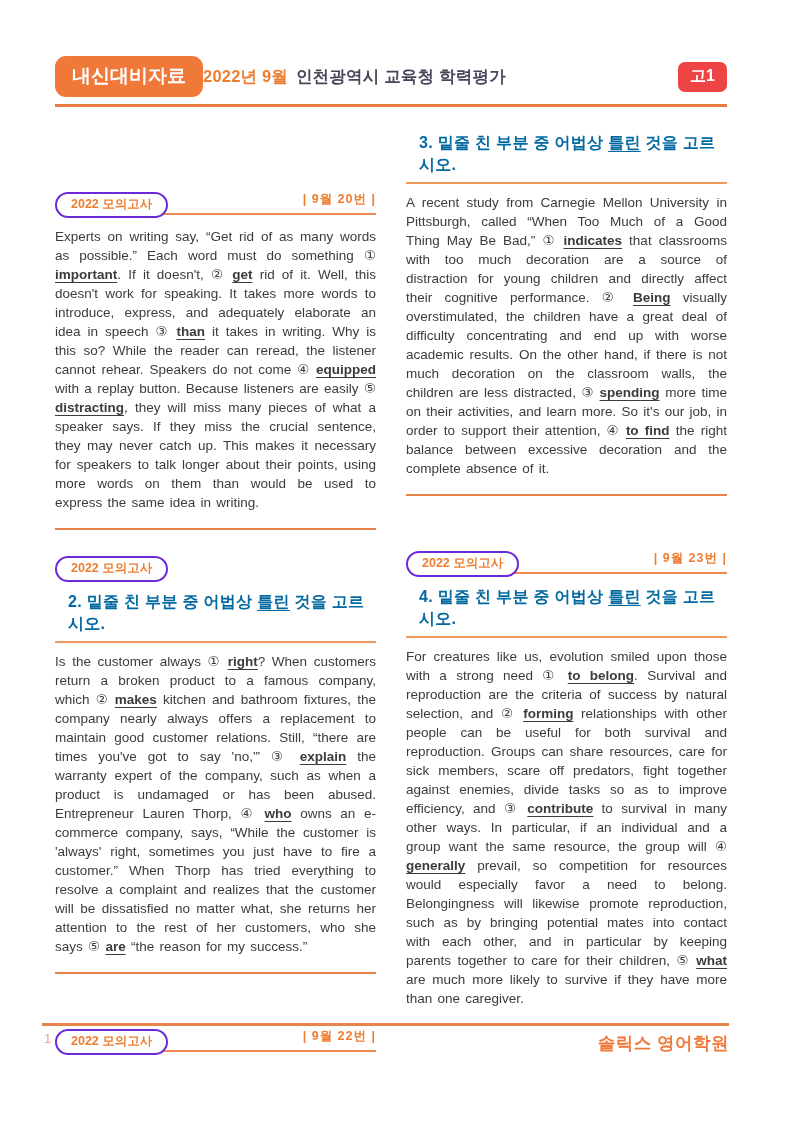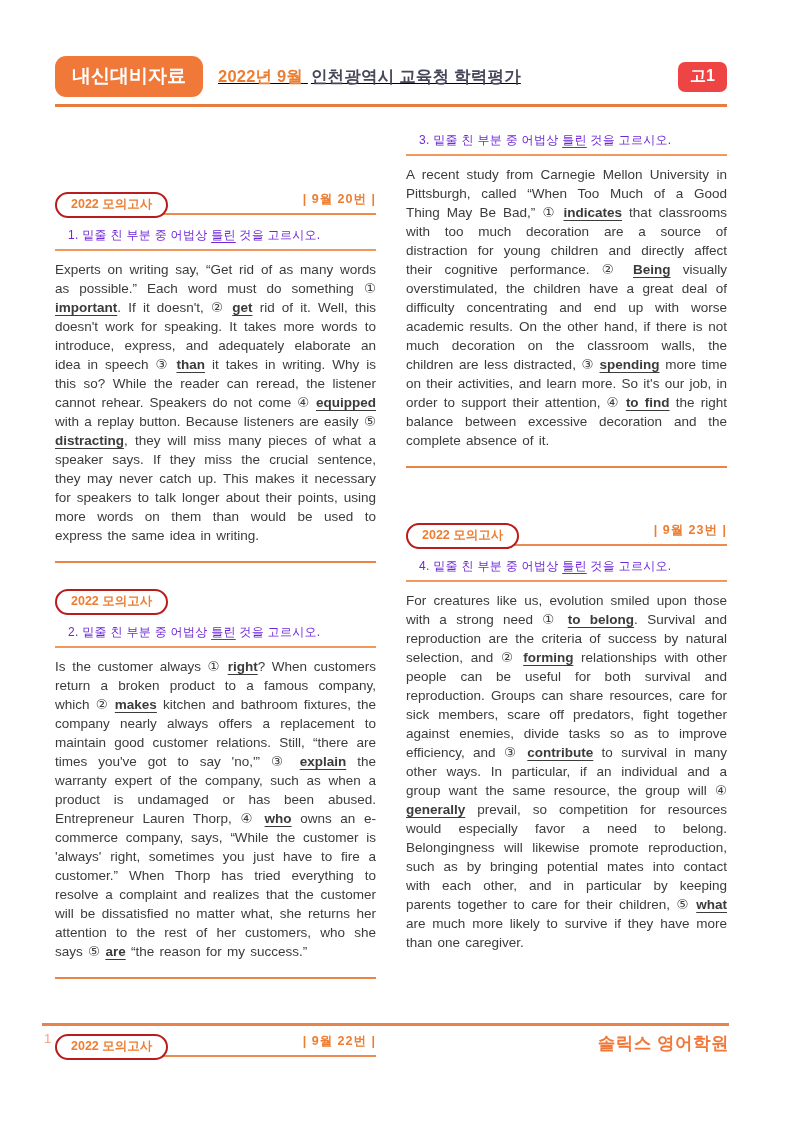--- a/index.html
+++ b/index.html
@@ -3,41 +3,41 @@
 <meta charset="utf-8">
 <style>
   *{margin:0;padding:0;box-sizing:border-box;}
   html,body{background:#ffffff;}
   .page{position:relative;width:775px;height:1123px;background:#fff;overflow:hidden;
         font-family:"Liberation Sans","DejaVu Sans",sans-serif;border-radius:10px;}
   
   .header{position:absolute;top:56px;left:55px;right:48px;display:flex;align-items:center;}
   .material-badge{background:#F0793A;color:#fff;font-weight:bold;font-size:19px;
         padding:7px 17px 8px;border-radius:11px;white-space:nowrap;}
-  .header-title{margin-left:15px;font-size:16.5px;font-weight:bold;letter-spacing:0.2px;text-decoration:underline;}
+  .header-title{font-size:16.5px;font-weight:bold;letter-spacing:0.2px;}
   .header-title .hl{color:#ED7D31;}
   .header-title .rest{color:#47475A;margin-left:3px;}
   .grade-badge{margin-left:auto;background:#ef4444;color:#fff;font-weight:bold;
         font-size:16px;padding:4px 12px 5px;border-radius:7px;}
   .header-rule{position:absolute;top:104px;left:55px;right:48px;height:2.5px;background:#E87C3F;}
   
   .columns{position:absolute;top:107px;left:55px;right:48px;display:flex;gap:30px;}
   .col{flex:1;min-width:0;}
   .col-left{padding-top:56px;}
   .col-right{padding-top:25px;}
   
   .meta-row{display:flex;align-items:flex-end;margin-bottom:12px;}
-  .exam-pill{border:2px solid #b91c1c;color:#ED7D31;font-weight:bold;font-size:12.5px;
+  .exam-pill{border:2px solid #6d28d9;color:#ED7D31;font-weight:bold;font-size:12.5px;
         padding:2px 14px 3px;border-radius:13px;background:#fff;position:relative;z-index:1;
         white-space:nowrap;margin-bottom:-3px;}
   .meta-line{flex:1;margin-left:-10px;border-bottom:2px solid #ED8A50;text-align:right;
         color:#ED7D31;font-size:12.5px;font-weight:bold;padding-bottom:5px;letter-spacing:1px;
         white-space:nowrap;margin-top:28px;}
   
-  .q-heading{font-size:12px;font-weight:normal;color:#6d28d9;padding:0 0 5px 13px;
+  .q-heading{font-size:16px;font-weight:bold;color:#0369a1;padding:0 0 5px 13px;
         border-bottom:2px solid #F0985D;line-height:1.4;letter-spacing:0.3px;}
   .q-heading .useg{text-decoration:underline;text-underline-offset:3px;}
   
   .passage{margin-top:9px;font-size:13.5px;line-height:19px;color:#3B3B3B;
         text-align:justify;word-spacing:1.5px;}
   .passage .useg{text-decoration:underline;text-underline-offset:2.5px;font-weight:bold;}
   .sep{height:2px;background:#E8834A;margin-top:16px;margin-bottom:26px;}
   
   .footer{position:absolute;left:42px;right:46px;top:1023px;}
   .footer-rule{height:2.5px;background:#E8834A;}
@@ -61,21 +61,20 @@
   <div class="header-rule"></div>
 
   <div class="columns">
 
     <div class="col col-left">
 
       <div class="meta-row">
         <span class="exam-pill">2022 모의고사</span>
         <span class="meta-line">| 9월 20번 |</span>
       </div>
-      <h2 class="q-heading"><span>1. 밑줄 친 부분 중 어법상 </span><span class="useg">틀린</span><span> 것을 고르시오.</span></h2>
       <p class="passage"><span>Experts on writing say, “Get rid of as many words as possible.” Each word must do something ① </span><span class="useg">important</span><span>. If it doesn't, ② </span><span class="useg">get</span><span> rid of it. Well, this doesn't work for speaking. It takes more words to introduce, express, and adequately elaborate an idea in speech ③ </span><span class="useg">than</span><span> it takes in writing. Why is this so? While the reader can reread, the listener cannot rehear. Speakers do not come ④ </span><span class="useg">equipped</span><span> with a replay button. Because listeners are easily ⑤ </span><span class="useg">distracting</span><span>, they will miss many pieces of what a speaker says. If they miss the crucial sentence, they may never catch up. This makes it necessary for speakers to talk longer about their points, using more words on them than would be used to express the same idea in writing.</span></p>
       <div class="sep"></div>
 
       <div class="meta-row">
         <span class="exam-pill">2022 모의고사</span>
       </div>
       <h2 class="q-heading"><span>2. 밑줄 친 부분 중 어법상 </span><span class="useg">틀린</span><span> 것을 고르시오.</span></h2>
       <p class="passage"><span>Is the customer always ① </span><span class="useg">right</span><span>? When customers return a broken product to a famous company, which ② </span><span class="useg">makes</span><span> kitchen and bathroom fixtures, the company nearly always offers a replacement to maintain good customer relations. Still, “there are times you've got to say 'no,'” ③ </span><span class="useg">explain</span><span> the warranty expert of the company, such as when a product is undamaged or has been abused. Entrepreneur Lauren Thorp, ④ </span><span class="useg">who</span><span> owns an e-commerce company, says, “While the customer is 'always' right, sometimes you just have to fire a customer.” When Thorp has tried everything to resolve a complaint and realizes that the customer will be dissatisfied no matter what, she returns her attention to the rest of her customers, who she says ⑤ </span><span class="useg">are</span><span> “the reason for my success.”</span></p>
       <div class="sep"></div>
 

